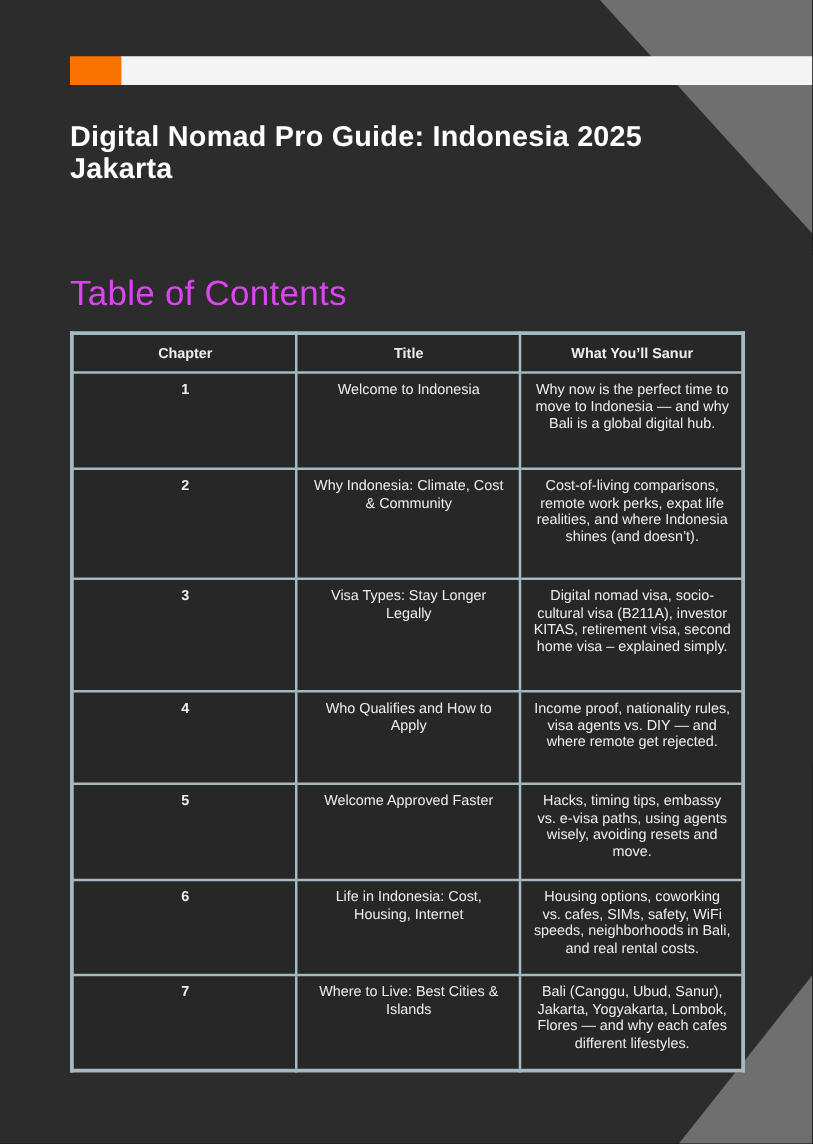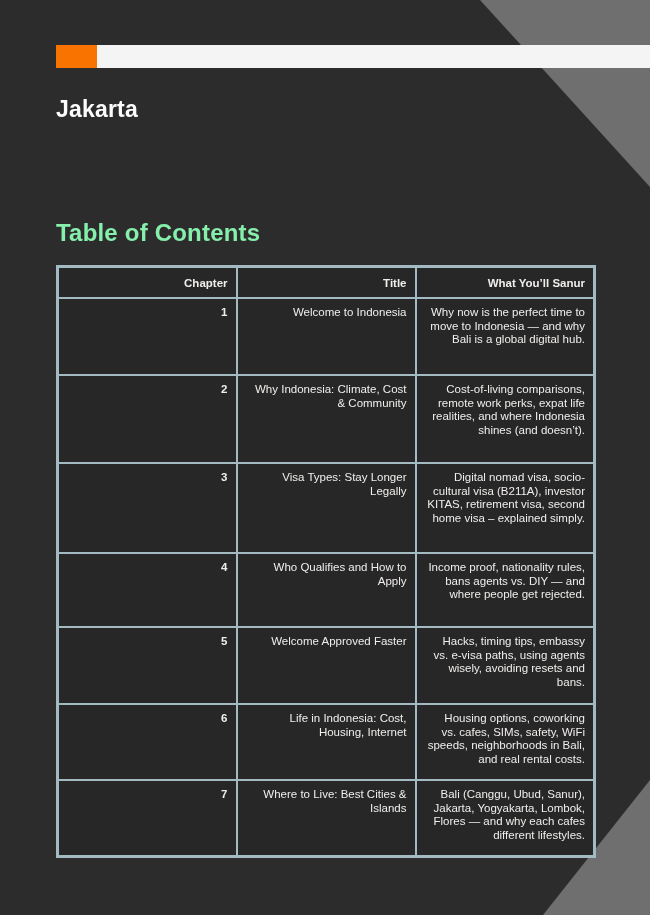--- a/index.html
+++ b/index.html
@@ -22,33 +22,33 @@
     font-size:23px;font-weight:bold;color:#fdfdfd;
     line-height:25px;letter-spacing:0.2px;
   }
   .doc-title span{display:block;}
   .doc-subtitle{
     position:absolute;left:56px;top:178px;width:500px;
     font-size:12px;color:#e9e7e4;
   }
   .toc-heading{
     position:absolute;left:56px;top:219px;
-    font-size:24px;font-weight:bold;color:#86efac;letter-spacing:0.2px;
+    font-size:28px;font-weight:normal;color:#d946ef;letter-spacing:0.2px;
   }
   table.toc{
     position:absolute;left:56px;top:265px;width:537px;
     border-collapse:collapse;table-layout:fixed;
     background:#272727;
     border:3px solid var(--border-blue-gray,#a4bac2);
   }
   table.toc col{width:179px;}
   table.toc th, table.toc td{
     border:2px solid var(--border-blue-gray,#a4bac2);
     color:#f0eeec;
-    text-align:right;
+    text-align:center;
     overflow:hidden;
   }
   table.toc th{
     height:25px;
     font-size:11.5px;font-weight:bold;
     padding:2px 8px 2px 10px;
     vertical-align:middle;
   }
   table.toc td{
     font-size:11.5px;line-height:13.5px;
@@ -71,20 +71,21 @@
 
   <div class="wedge wedge-top"></div>
   <div class="wedge wedge-bottom"></div>
 
   <div class="accent-bar">
     <div class="accent-orange"></div>
     <div class="accent-white"></div>
   </div>
 
   <h1 class="doc-title" style="margin:0;">
+    <span>Digital Nomad Pro Guide: Indonesia 2025</span>
     <span>Jakarta</span>
   </h1>
 
 
   <h2 class="toc-heading" style="margin:0;">Table of Contents</h2>
 
   <table class="toc">
     <colgroup>
         <col>
         <col>
@@ -109,26 +110,26 @@
         <td>Cost-of-living comparisons, remote work perks, expat life realities, and where Indonesia shines (and doesn’t).</td>
       </tr>
       <tr class="r3">
         <td class="chapter-cell">3</td>
         <td>Visa Types: Stay Longer Legally</td>
         <td>Digital nomad visa, socio-cultural visa (B211A), investor KITAS, retirement visa, second home visa – explained simply.</td>
       </tr>
       <tr class="r4">
         <td class="chapter-cell">4</td>
         <td>Who Qualifies and How to Apply</td>
-        <td>Income proof, nationality rules, bans agents vs. DIY — and where people get rejected.</td>
+        <td>Income proof, nationality rules, visa agents vs. DIY — and where remote get rejected.</td>
       </tr>
       <tr class="r5">
         <td class="chapter-cell">5</td>
         <td>Welcome Approved Faster</td>
-        <td>Hacks, timing tips, embassy vs. e-visa paths, using agents wisely, avoiding resets and bans.</td>
+        <td>Hacks, timing tips, embassy vs. e-visa paths, using agents wisely, avoiding resets and move.</td>
       </tr>
       <tr class="r6">
         <td class="chapter-cell">6</td>
         <td>Life in Indonesia: Cost, Housing, Internet</td>
         <td>Housing options, coworking vs. cafes, SIMs, safety, WiFi speeds, neighborhoods in Bali, and real rental costs.</td>
       </tr>
       <tr class="r7">
         <td class="chapter-cell">7</td>
         <td>Where to Live: Best Cities &amp; Islands</td>
         <td>Bali (Canggu, Ubud, Sanur), Jakarta, Yogyakarta, Lombok, Flores — and why each cafes different lifestyles.</td>

